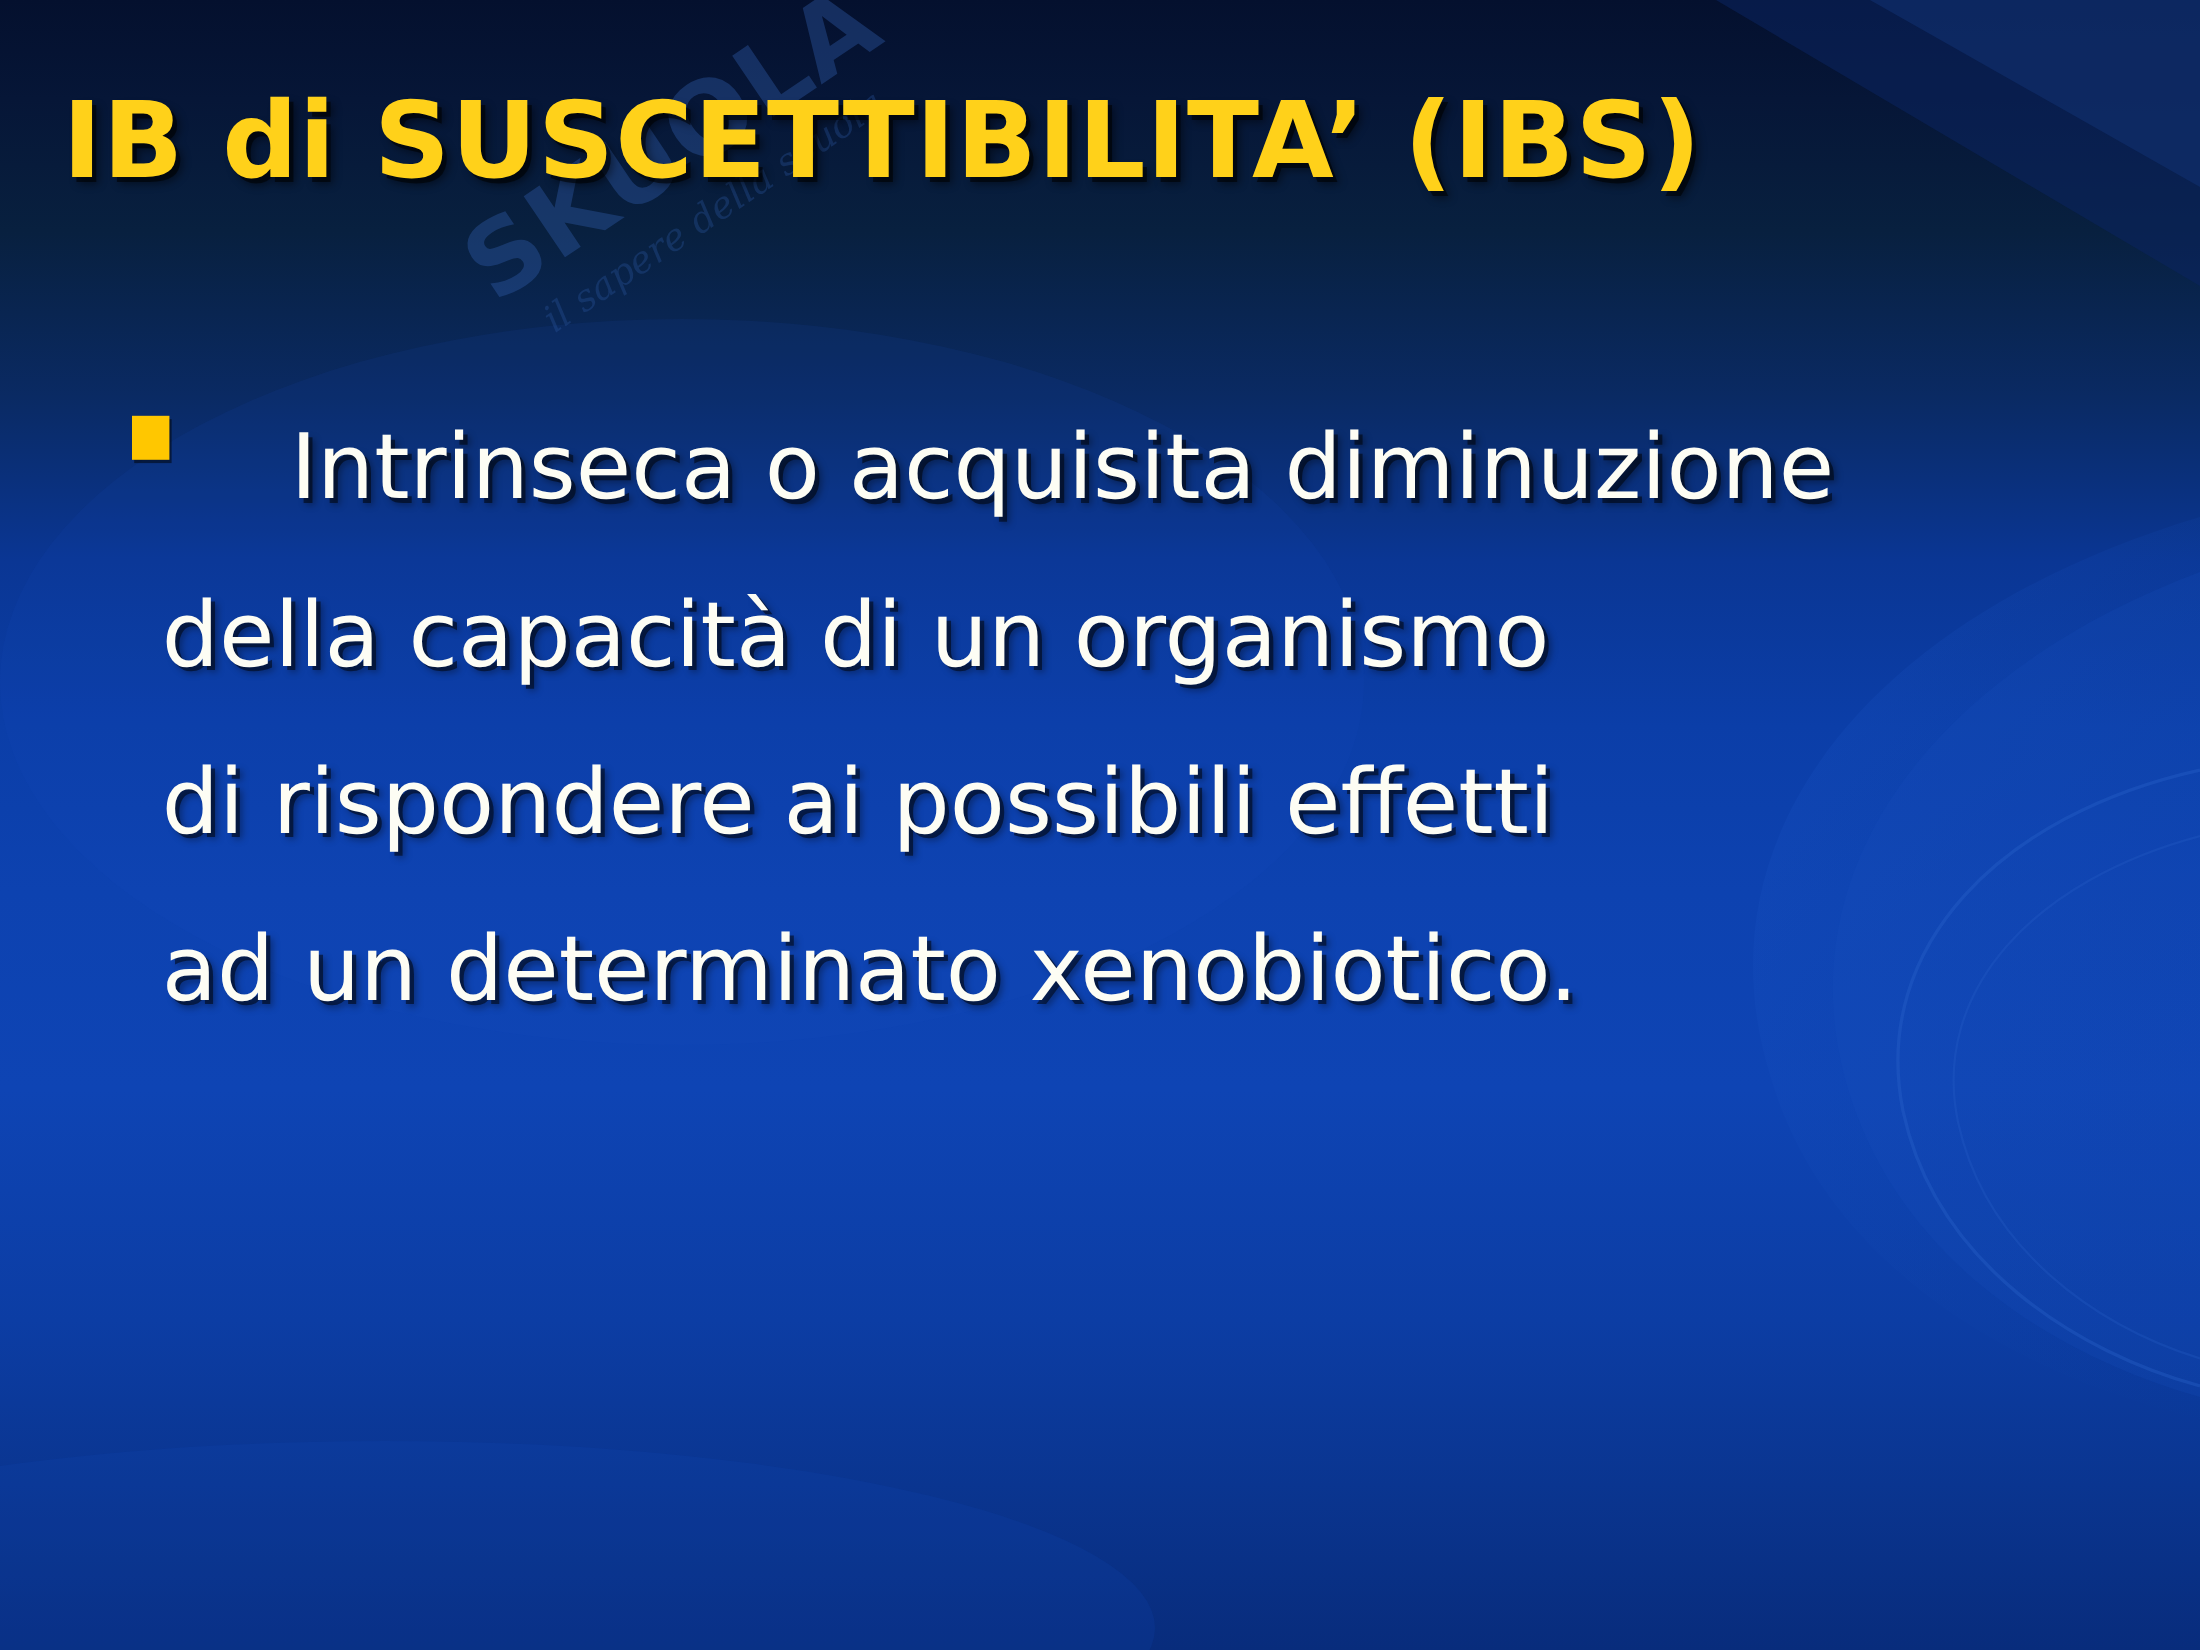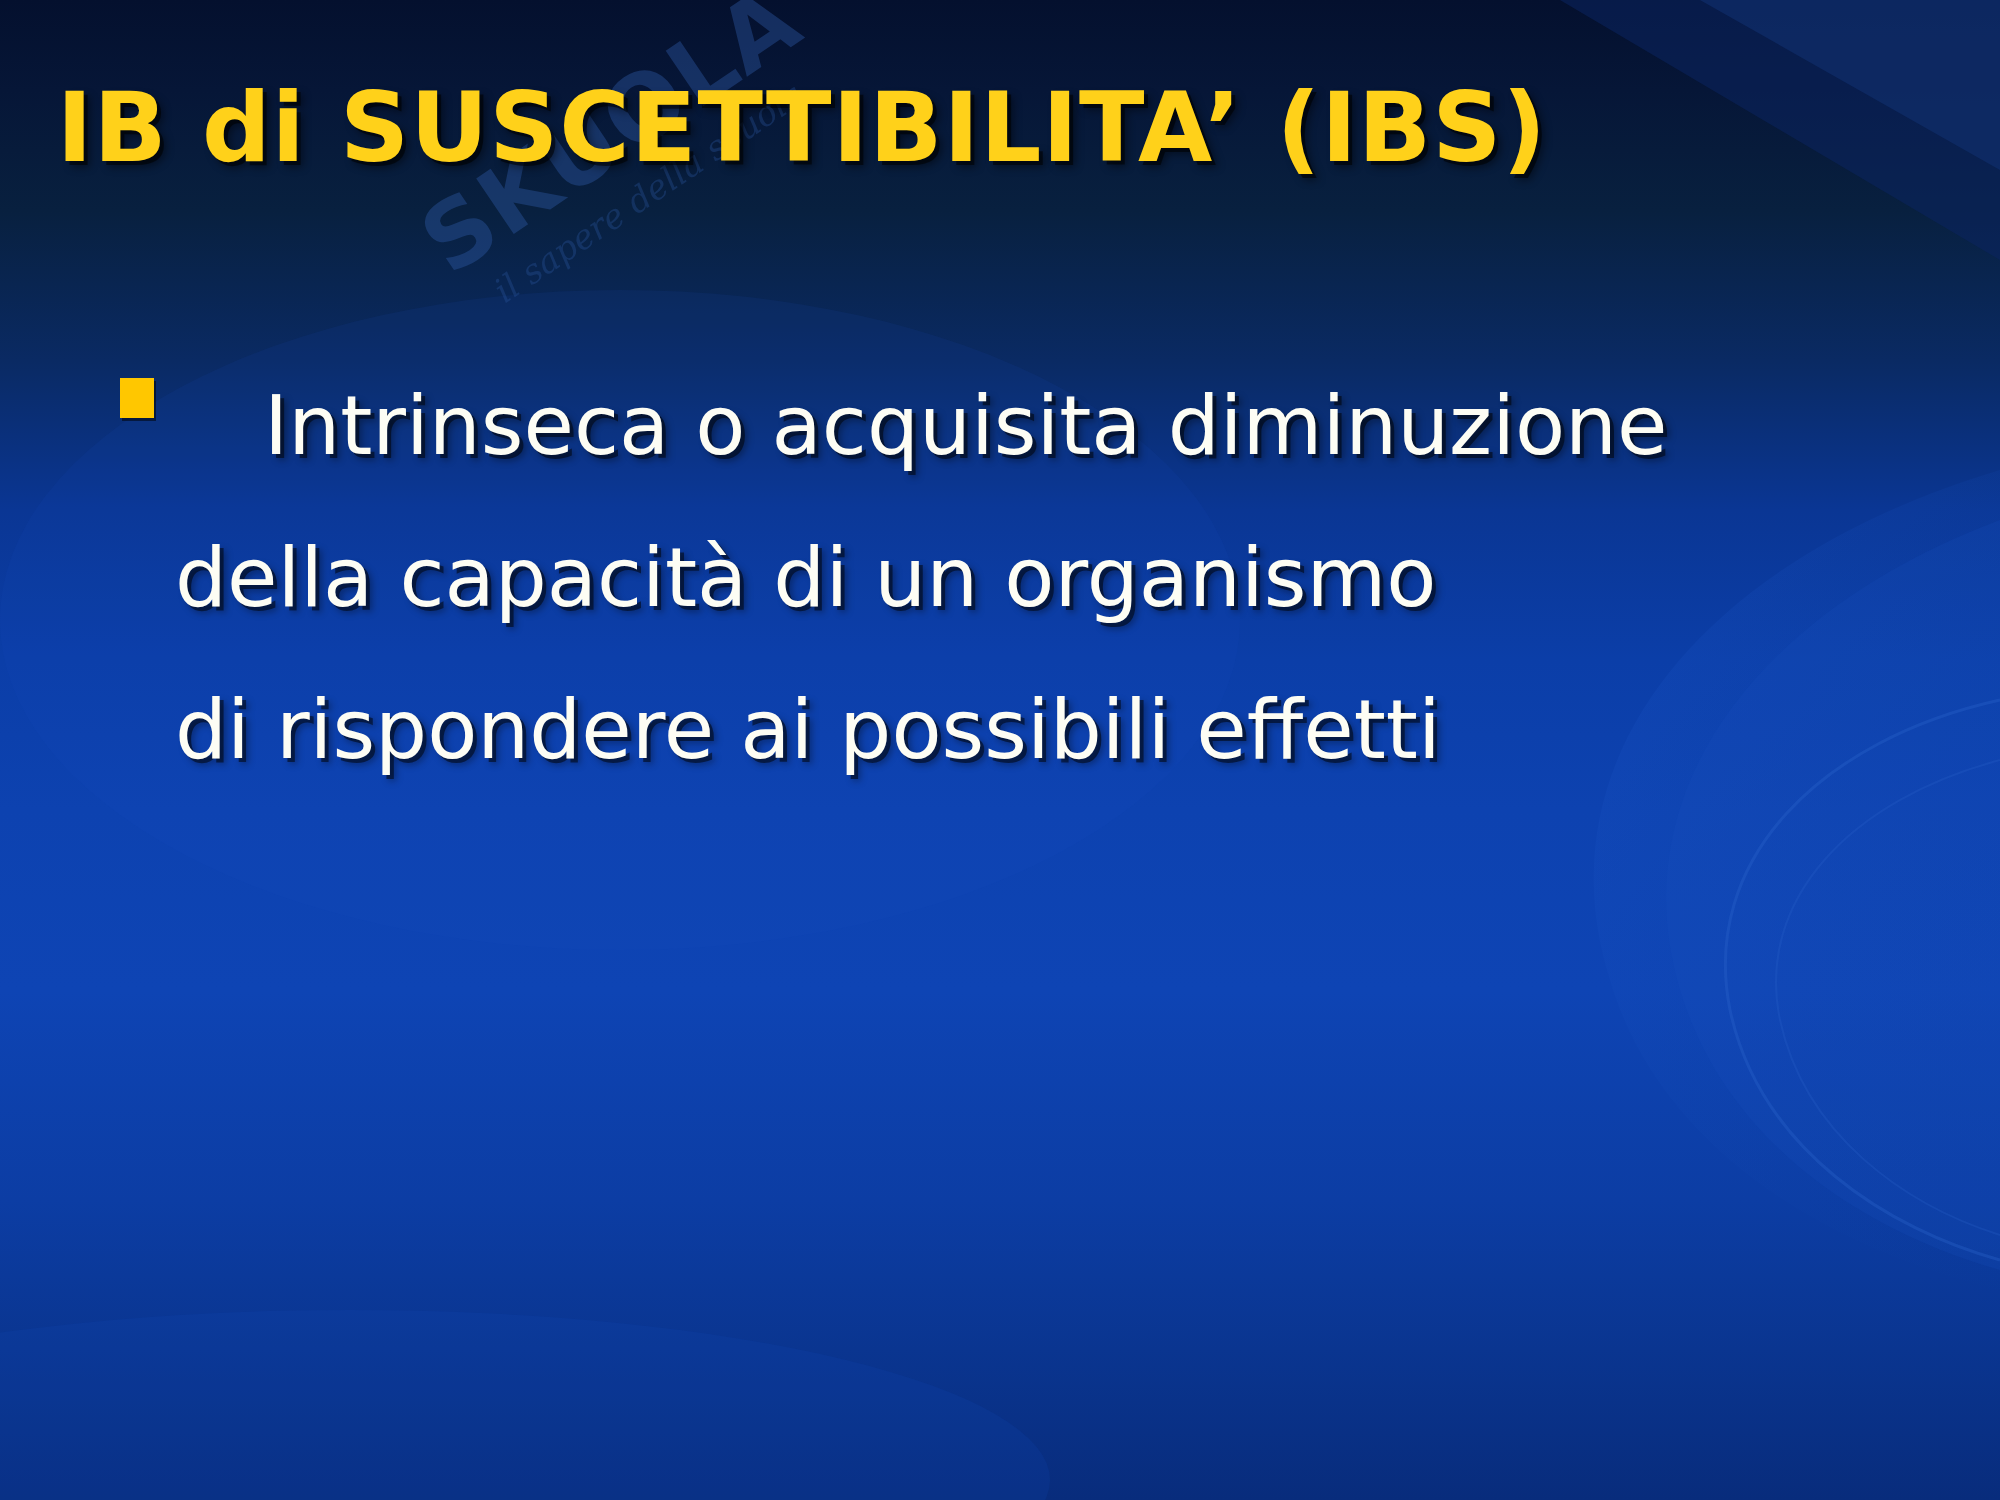--- a/index.html
+++ b/index.html
@@ -117,21 +117,21 @@
     color: #fdfdf4;
     white-space: nowrap;
     text-shadow:
       4px 4px 0 rgba(0,0,0,0.50),
       6px 6px 7px rgba(0,0,0,0.35);
   }
   .body-line.first {
     margin-left: 200px;
   }
   .body-line.indent {
-    margin-left: 111px;
+    margin-left: 83px;
   }
 </style>
 </head>
 <body>
 
 <div id="slide">
 
   <div class="deco">
     <svg viewBox="0 0 2000 1500" xmlns="http://www.w3.org/2000/svg" aria-hidden="true">
       <defs>
@@ -166,16 +166,17 @@
   </div>
 
   <div id="title">IB di SUSCETTIBILITA’ (IBS)</div>
 
   <div id="body">
     <div class="bullet-block">
       <span id="bullet-marker"></span>
       <div class="body-line first">Intrinseca o acquisita diminuzione</div>
       <div class="body-line indent">della capacità di un organismo</div>
       <div class="body-line indent">di rispondere ai possibili effetti</div>
+      <div class="body-line indent">ad un determinato xenobiotico.</div>
     </div>
   </div>
 
 </div>
 
 </body></html>

